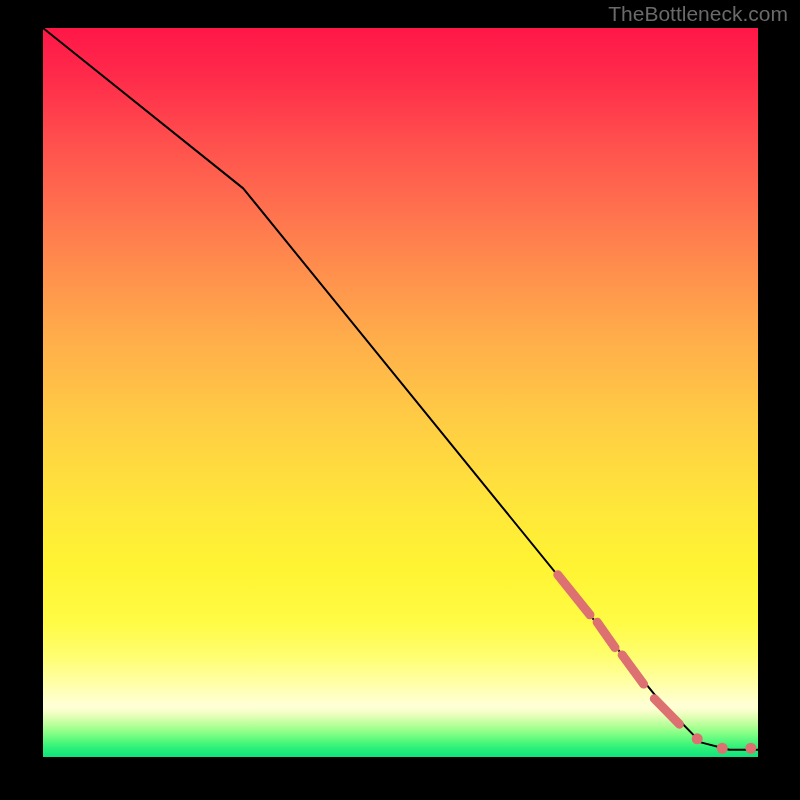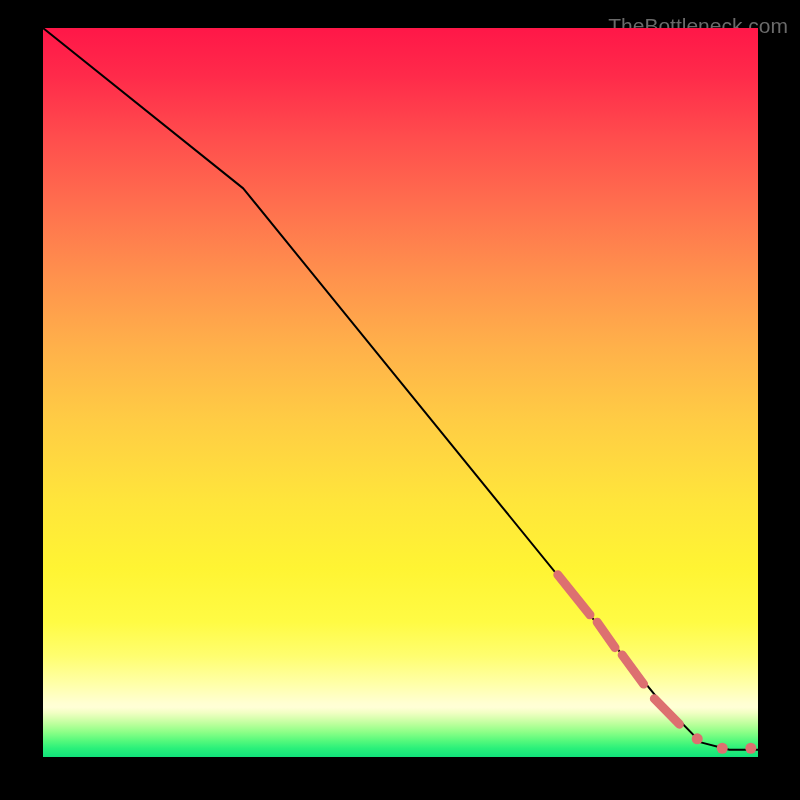--- a/index.html
+++ b/index.html
@@ -12,21 +12,21 @@
     overflow: hidden;
   }
   .frame {
     position: relative;
     width: 800px;
     height: 800px;
     background: #000;
   }
   .attribution {
     position: absolute;
-    top: 14px;
+    top: 2px;
     right: 12px;
     color: #6a6a6a;
     font-size: 21px;
     font-weight: 400;
     letter-spacing: 0;
     user-select: none;
   }
   .plot {
     position: absolute;
     left: 43px;

